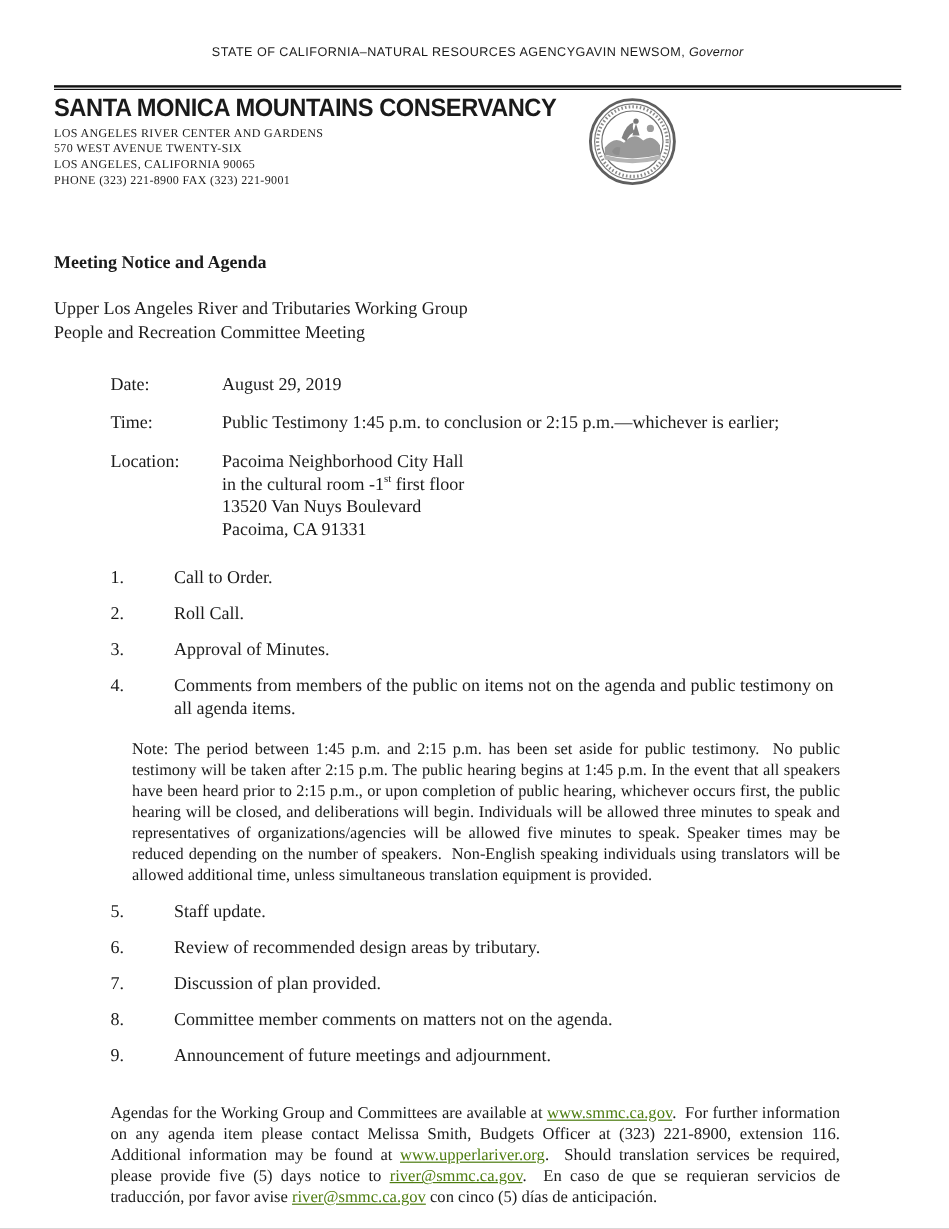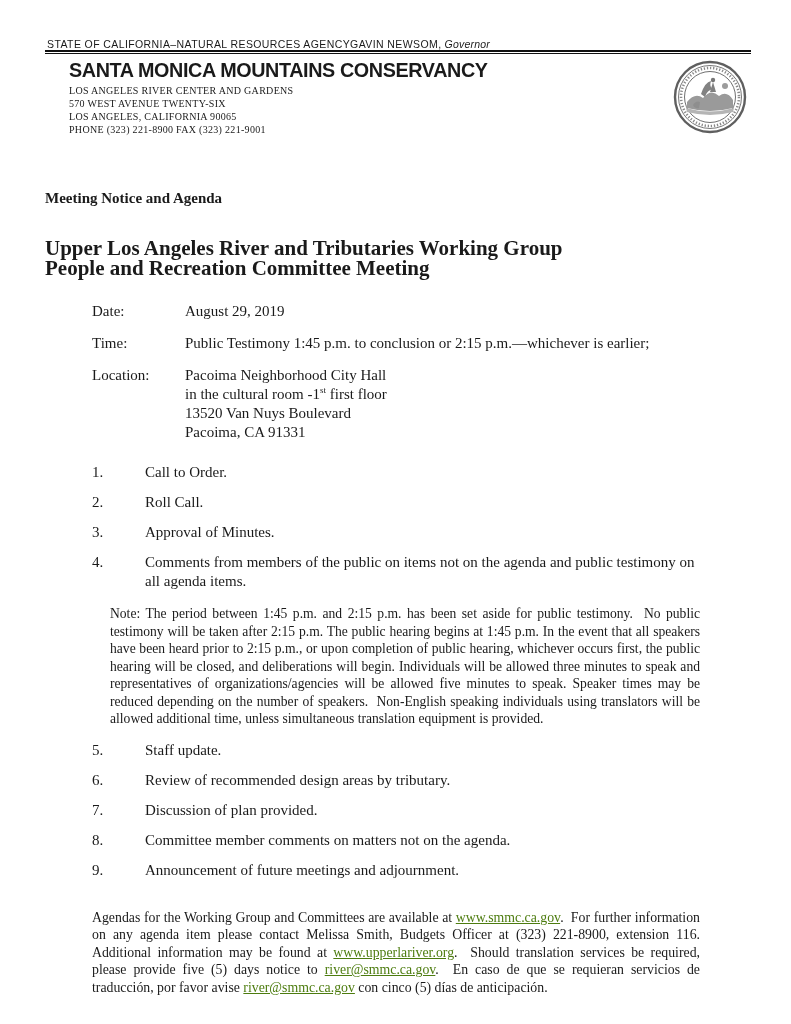--- a/index.html
+++ b/index.html
@@ -9,56 +9,55 @@
     background: #ffffff;
     margin: 0 auto;
     padding: 38px 40px 0 45px;
     font-family: "Liberation Serif", serif;
     color: #1a1a1a;
     position: relative;
     overflow: hidden;
   }
   
   .topline {
-    display: flex; justify-content: flex-start; align-items: flex-end;
+    display: flex; justify-content: center; align-items: flex-end;
     font-family: "Liberation Sans", sans-serif;
     font-size: 10.5px; letter-spacing: 0.4px;
-    padding: 0 2px 0 2px;
+    padding: 0 2px 21px 2px;
   }
   .governor-line .gov-title { font-style: italic; text-transform: none; letter-spacing: 0.2px; }
   .double-rule {
     height: 4px;
     border-top: 2px solid #111;
     border-bottom: 1px solid #111;
   }
   .letterhead {
-    display: flex; justify-content: space-between; align-items: flex-start;
+    display: flex; align-items: flex-start;
     margin-top: 4px;
     min-height: 96px;
-    margin-left: 24px;
   }
   .org-name {
     font-family: "Liberation Sans", sans-serif;
     font-weight: bold;
     font-size: 21px;
     letter-spacing: -0.4px;
     transform: scaleX(0.94);
     transform-origin: left center;
     white-space: nowrap;
   }
   .address {
     font-family: Liberation Serif, serif;
     font-size: 10px; line-height: 13px; letter-spacing: 0.3px;
     margin-top: 2px;
   }
   .seal { margin-right: 4px; margin-top: 2px; }
   
   .title-block { margin-top: 36px; }
   .doc-title { font-size: 15px; font-weight: bold; }
-  .doc-subtitle { font-size: 21px; font-weight: bold; line-height: 20px; margin-top: 31px; }
+  .doc-subtitle { font-size: 15px; font-weight: normal; line-height: 20px; margin-top: 20px; }
   
   .body { margin-left: 47px; margin-right: 51px; font-size: 15px; line-height: 19px; }
   .info { margin-top: 24px; }
   .info-row { display: flex; margin-bottom: 13px; }
   .info-label { width: 93px; flex: 0 0 93px; }
   .info-value { flex: 1; }
   sup { font-size: 9px; vertical-align: super; line-height: 0; }
   
   .agenda { margin-top: 21px; }
   .agenda-item { display: flex; margin-bottom: 11px; }

